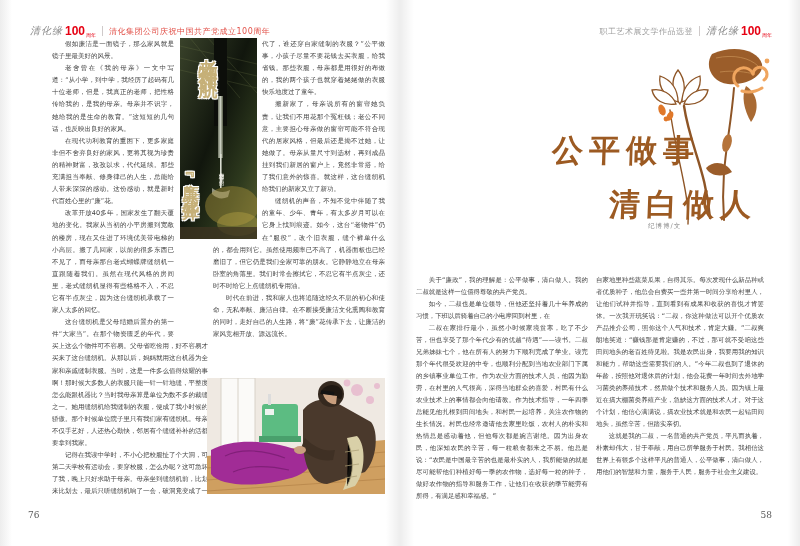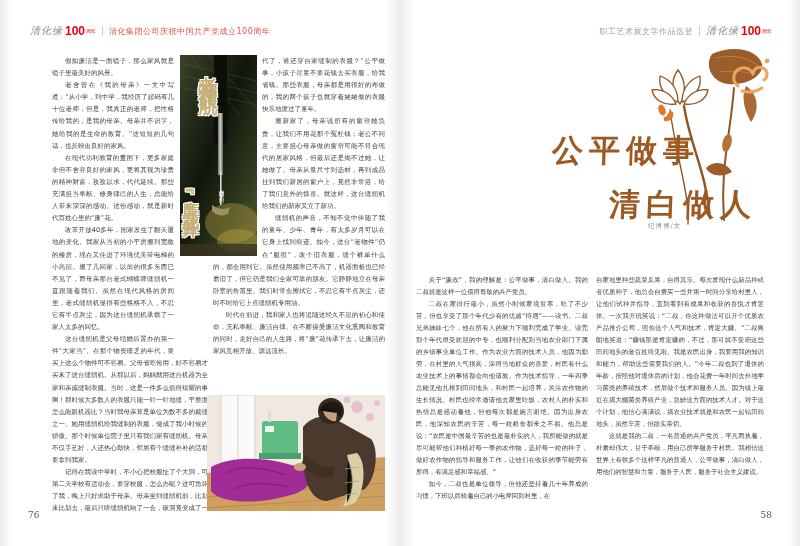--- a/index.html
+++ b/index.html
@@ -7,33 +7,33 @@
     position:relative;width:800px;height:546px;overflow:hidden;
     background:linear-gradient(90deg,#ededed 0,#ffffff 1.5%,#ffffff 98.5%,#ededed 100%);
     font-family:"DejaVu Sans",sans-serif;color:#3f3f3f;
   }
   .gutter{position:absolute;left:386px;top:0;width:28px;height:546px;
     background:linear-gradient(90deg,rgba(0,0,0,0) 0,rgba(0,0,0,0.07) 50%,rgba(0,0,0,0) 100%);}
   
   .hdr{position:absolute;top:24px;display:flex;align-items:center;height:14px;}
   .hdr-left{left:30px;}
   .hdr-right{right:28px;}
-  .logo{display:flex;align-items:center;white-space:nowrap;}
+  .logo{display:flex;align-items:flex-end;white-space:nowrap;}
   .logo .script{font-family:"DejaVu Serif",serif;font-style:italic;font-size:10px;color:#8d8d8d;letter-spacing:1px;}
   .logo .num{font-size:12px;font-weight:bold;color:#e60012;margin-left:2px;font-family:"Liberation Sans",sans-serif;}
   .logo .suffix{font-size:5px;color:#e60012;margin-left:1px;}
   .hdr-sep{width:1px;height:10px;background:#cfcaca;margin:0 6px;}
   .hdr-title-red{font-size:8px;color:#e25048;letter-spacing:0.5px;white-space:nowrap;}
   .hdr-title-gray{font-size:8px;color:#9b9b9b;letter-spacing:0.5px;white-space:nowrap;}
   
   .pagenum{position:absolute;top:510px;font-size:9px;color:#5a5a5a;font-family:"DejaVu Serif",serif;text-align:right;}
   .pagenum-l{left:28px;}
   .pagenum-r{right:28px;}
   
-  .l-article{position:absolute;left:50px;top:55px;width:335px;height:458px;}
+  .l-article{position:absolute;left:50px;top:38px;width:335px;height:458px;}
   .flow{position:absolute;font-size:6.5px;line-height:12.1px;text-align:justify;color:#424242;overflow:hidden;}
   .flow p{margin:0;text-indent:2em;}
   .flow p.cont{text-indent:0;}
   .col1{left:2px;top:0;width:156px;height:456px;}
   .col1 .notch{float:right;width:34px;height:292px;}
   .col2{left:163px;top:0;width:172px;height:334px;}
   .col2 .notch{float:left;width:49px;height:198px;}
   .imgA{position:absolute;left:130px;top:0;width:77px;height:201px;overflow:hidden;}
   .vtitle{position:absolute;writing-mode:vertical-rl;font-family:"DejaVu Serif",serif;font-weight:bold;
     color:#c6b078;letter-spacing:5px;
@@ -230,22 +230,22 @@
       </svg>
     </div>
 
     <div class="cal-title cal1">公平做事</div>
     <div class="cal-title cal2">清白做人</div>
     <div class="author">纪博博/文</div>
 
     <div class="flow rcol rcol1">
       <div>
           <p>关于“廉政”，我的理解是：公平做事，清白做人。我的二叔就是这样一位值得尊敬的共产党员。</p>
+          <p>如今，二叔也是单位领导，但他还坚持着几十年养成的习惯，下班以后骑着自己的小电摩回到村里，在</p>
           <p>二叔在家排行最小，虽然小时候家境贫寒，吃了不少苦，但也享受了那个年代少有的优越“待遇”——读书。二叔兄弟姊妹七个，他在所有人的努力下顺利完成了学业。读完那个年代很受欢迎的中专，也顺利分配到当地农业部门下属的乡镇事业单位工作。作为农业方面的技术人员，他因为勤劳，在村里的人气很高，深得当地群众的喜爱，村民有什么农业技术上的事情都会向他请教。作为技术指导，一年四季总能见他扎根到田间地头，和村民一起培养，关注农作物的生长情况。村民也经常邀请他去家里吃饭，农村人的朴实和热情总是感动着他，但他每次都是婉言谢绝。因为出身农民，他深知农民的辛苦，每一粒粮食都来之不易。他总是说：“农民是中国最辛苦的也是最朴实的人，我所能做的就是尽可能帮他们种植好每一季的农作物，选好每一粒的种子，做好农作物的指导和服务工作，让他们在收获的季节能劳有所得，有满足感和幸福感。”</p>
-          <p>如今，二叔也是单位领导，但他还坚持着几十年养成的习惯，下班以后骑着自己的小电摩回到村里，在</p>
         </div>
     </div>
     <div class="flow rcol rcol2">
       <div>
           <p class="cont">自家地里种些蔬菜瓜果，自得其乐。每次发现什么新品种或者优质种子，他总会自费买一些并第一时间分享给村里人，让他们试种并指导，直到看到有成果和收获的喜悦才肯罢休。一次我开玩笑说：“二叔，你这种做法可以开个优质农产品推介公司，照你这个人气和技术，肯定大赚。”二叔爽朗地笑道：“赚钱那是肯定赚的，不过，那可就不受咱这些田间地头的老百姓待见啦。我是农民出身，我要用我的知识和能力，帮助这些需要我们的人。”今年二叔也到了退休的年龄，按照他对退休后的计划，他会花费一年时间去外地学习菌类的养殖技术，然后做个技术和服务人员。因为镇上最近在搞大棚菌类养殖产业，急缺这方面的技术人才。对于这个计划，他信心满满说，搞农业技术就是和农民一起钻田间地头，虽然辛苦，但踏实亲切。</p>
           <p>这就是我的二叔，一名普通的共产党员，平凡而执着，朴素却伟大，甘于奉献，用自己所学服务于村民。我相信这世界上有很多个这样平凡的普通人，公平做事，清白做人，用他们的智慧和力量，服务于人民，服务于社会主义建设。</p>
         </div>
     </div>
   </div>
 

